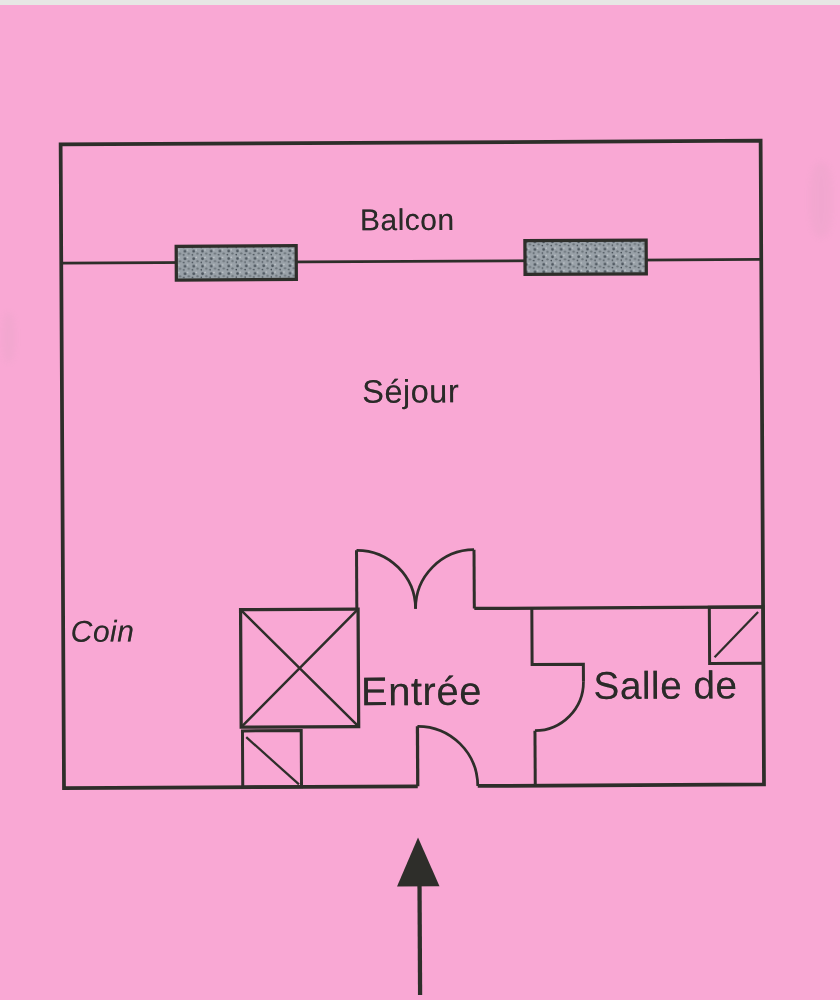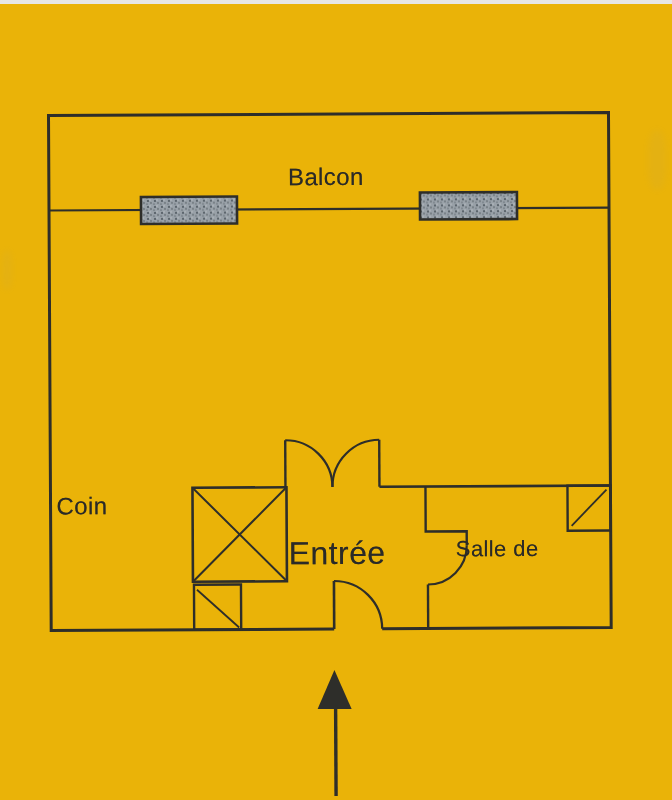--- a/index.html
+++ b/index.html
@@ -5,21 +5,21 @@
   html, body {
     margin: 0;
     padding: 0;
     background: #fbfaf8;
   }
   .screen {
     position: relative;
     width: 672px;
     height: 800px;
     overflow: hidden;
-    background: #eab308;
+    background: #f9a8d4;
     font-family: "Liberation Sans", sans-serif;
   }
   .scan-strip-top {
     position: absolute;
     top: 0; left: 0; right: 0;
     height: 4px;
     background: #e7e7e5;
   }
   .scan-smudge {
     position: absolute;
@@ -41,23 +41,23 @@
   }
   .room-label {
     position: absolute;
     color: #2a2a28;
     letter-spacing: 0.4px;
     white-space: pre;
     text-shadow: 0 0 0.5px rgba(40,40,40,0.55);
   }
   .lbl-balcon  { left: 257px; top: 163px; width: 140px; text-align: center; font-size: 24px; }
   .lbl-sejour  { left: 259px; top: 298px; width: 140px; text-align: center; font-size: 26px; }
-  .lbl-cuisine { left: 56px;  top: 491px; font-size: 24px; line-height: 28px; }
+  .lbl-cuisine { left: 56px;  top: 491px; font-size: 24px; line-height: 28px; font-style: italic; }
   .lbl-entree  { left: 288px; top: 535px; font-size: 32px; }
-  .lbl-sdb     { left: 455px; top: 539px; font-size: 22px; line-height: 22px; }
+  .lbl-sdb     { left: 474px; top: 539px; font-size: 31px; line-height: 22px; }
   .lbl-sdb .line2 { display: block; margin-left: 8px; }
   .lbl-cuisine .line2 { display: block; }
 </style>
 </head>
 <body>
 
 <div class="screen">
 
   <div class="scan-strip-top"></div>
   <div class="scan-smudge" style="left:648px; top:130px; width:18px; height:60px;"></div>
@@ -107,20 +107,21 @@
       <path d="M 333 581 A 48 48 0 0 1 381 629" stroke="#2e2e2a" stroke-width="2.2" fill="none"></path>
 
       <g>
         <polygon points="333,670 316,709 350,709" fill="#2e2e2a"></polygon>
         <path d="M 334 707 V 796" stroke="#2e2e2a" stroke-width="3.4" fill="none"></path>
       </g>
     </svg>
 
     <div class="room-label lbl-balcon">Balcon</div>
 
+    <div class="room-label lbl-sejour">Séjour</div>
 
     <div class="room-label lbl-cuisine"><span>Coin</span></div>
 
     <div class="room-label lbl-entree">Entrée</div>
 
     <div class="room-label lbl-sdb"><span>Salle de</span></div>
 
   </div>
 </div>
 

